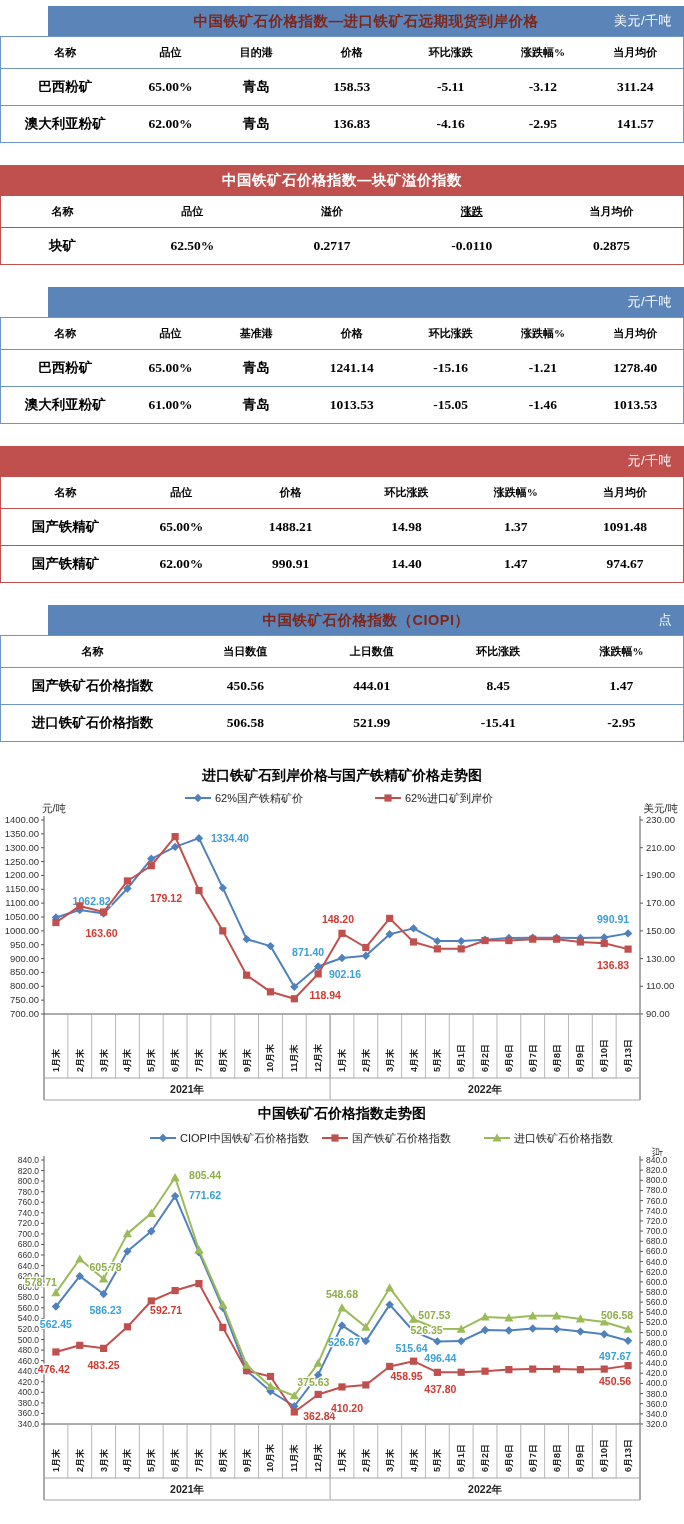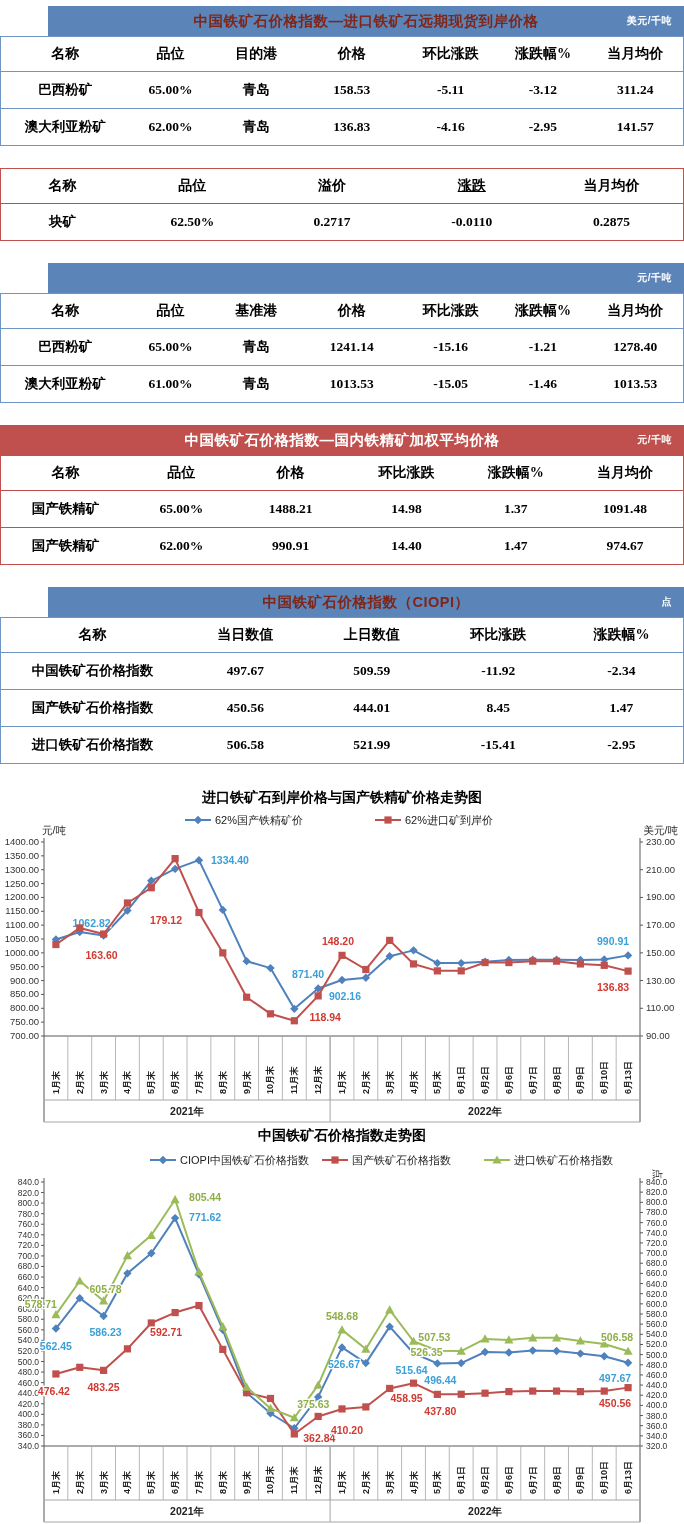--- a/index.html
+++ b/index.html
@@ -2,26 +2,26 @@
 <html><head>
 <meta charset="utf-8">
 <style>
   html,body{margin:0;padding:0;background:#fff;}
   body{width:684px;font-family:"Liberation Sans","DejaVu Sans",sans-serif;color:#000;}
   .page{width:684px;padding-top:6px;}
   .tbl-wrap{margin:0 0 22px 0;}
   .banner{height:30px;display:flex;align-items:center;justify-content:center;position:relative;
           font-weight:bold;font-size:14.5px;letter-spacing:0.5px;}
   .banner .unit{position:absolute;right:12px;top:0;height:30px;display:flex;align-items:center;
-          color:#fff;font-weight:bold;font-size:10px;}
+          color:#fff;font-weight:normal;font-size:13px;}
   .banner.blue{background:#5b84b8;color:#7f2619;margin-left:48px;}
   .banner.red{background:#c0504d;color:#ffffff;}
   table.pricetbl{width:100%;border-collapse:collapse;table-layout:fixed;
           font-family:"Liberation Serif","DejaVu Serif",serif;font-weight:bold;font-size:13.5px;}
-  table.pricetbl th{padding:8px 2px;text-align:center;font-size:14px;}
+  table.pricetbl th{padding:8px 2px;text-align:center;font-size:11px;}
   table.pricetbl td{padding:9px 2px;text-align:center;}
   .theme-blue table.pricetbl{border:1px solid #6f95c5;}
   .theme-blue table.pricetbl th{border-bottom:1.5px solid #6f95c5;}
   .theme-blue table.pricetbl td{border-bottom:1.5px solid #6f95c5;}
   .theme-red table.pricetbl{border:1px solid #c0504d;}
   .theme-red table.pricetbl th{border-bottom:1.5px solid #c0504d;}
   .theme-red table.pricetbl td{border-bottom:1.5px solid #c0504d;}
   svg.chart{display:block;}
   svg text{font-family:"Liberation Sans","DejaVu Sans",sans-serif;}
 </style>
@@ -63,20 +63,23 @@
               <td>青岛</td>
               <td>136.83</td>
               <td>-4.16</td>
               <td>-2.95</td>
               <td>141.57</td>
             </tr>
           </tbody>
         </table>
       </div>
       <div class="tbl-wrap theme-red">
+        <div class="banner red">
+          <span>中国铁矿石价格指数—块矿溢价指数</span>
+        </div>
         <table class="pricetbl">
           <thead>
             <tr>
               <th style="width: 18%;">名称</th>
               <th style="width: 20%;">品位</th>
               <th style="width: 21%;">溢价</th>
               <th style="width: 20%; text-decoration: underline;">涨跌</th>
               <th style="width: 21%;">当月均价</th>
             </tr>
           </thead>
@@ -124,21 +127,20 @@
               <td>1013.53</td>
               <td>-15.05</td>
               <td>-1.46</td>
               <td>1013.53</td>
             </tr>
           </tbody>
         </table>
       </div>
       <div class="tbl-wrap theme-red">
         <div class="banner red">
-          <span>中国铁矿石价格指数—国内铁精矿加权平均价格</span>
           <span class="unit">元/千吨</span>
         </div>
         <table class="pricetbl">
           <thead>
             <tr>
               <th style="width: 19%;">名称</th>
               <th style="width: 15%;">品位</th>
               <th style="width: 17%;">价格</th>
               <th style="width: 17%;">环比涨跌</th>
               <th style="width: 15%;">涨跌幅%</th>
@@ -174,27 +176,20 @@
           <thead>
             <tr>
               <th style="width: 27%;">名称</th>
               <th style="width: 18%;">当日数值</th>
               <th style="width: 19%;">上日数值</th>
               <th style="width: 18%;">环比涨跌</th>
               <th style="width: 18%;">涨跌幅%</th>
             </tr>
           </thead>
           <tbody>
-            <tr>
-              <td>中国铁矿石价格指数</td>
-              <td>497.67</td>
-              <td>509.59</td>
-              <td>-11.92</td>
-              <td>-2.34</td>
-            </tr>
             <tr>
               <td>国产铁矿石价格指数</td>
               <td>450.56</td>
               <td>444.01</td>
               <td>8.45</td>
               <td>1.47</td>
             </tr>
             <tr>
               <td>进口铁矿石价格指数</td>
               <td>506.58</td>

